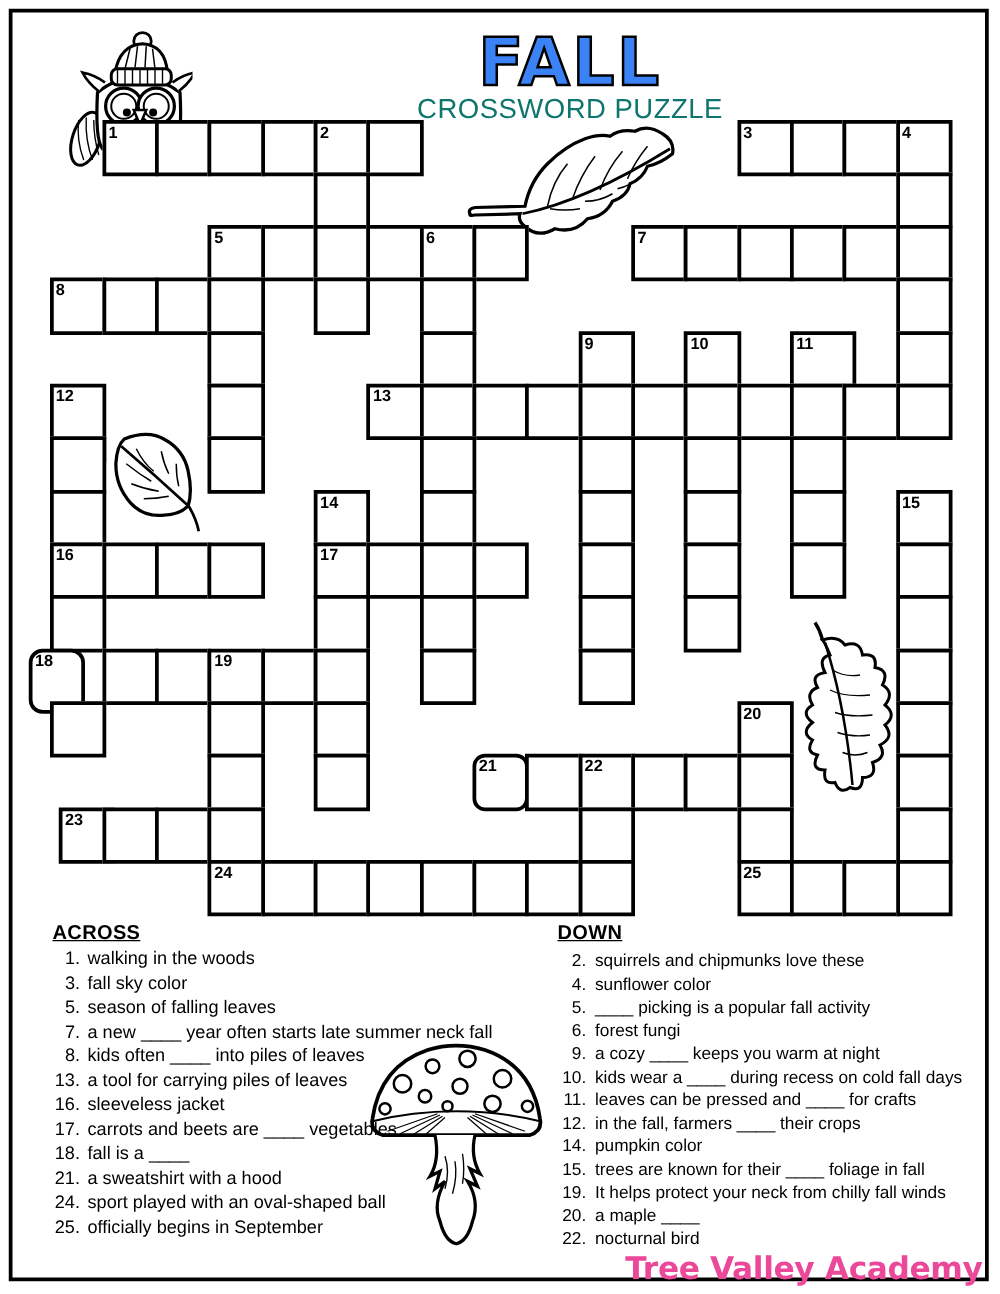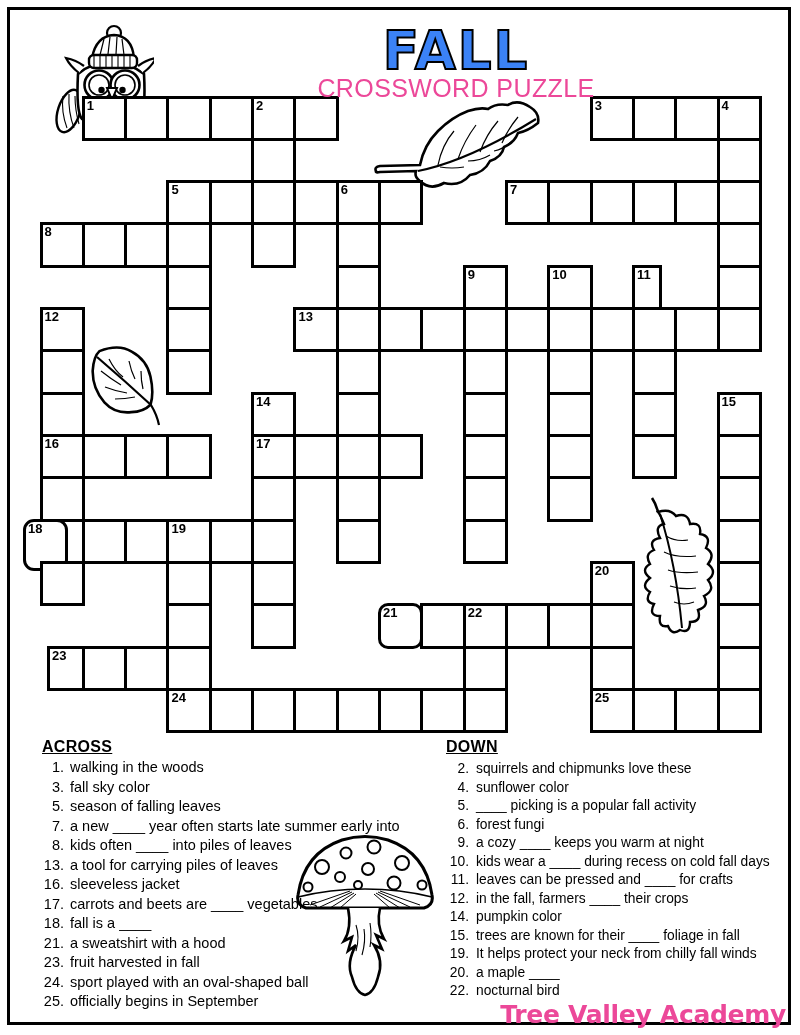--- a/index.html
+++ b/index.html
@@ -4,21 +4,21 @@
 <style>
   html,body{margin:0;padding:0;}
   body{width:800px;height:1035px;background:#ffffff;font-family:"Liberation Sans",sans-serif;}
   .page{position:relative;width:800px;height:1035px;background:#fff;overflow:hidden;}
   .page-border{position:absolute;left:7px;top:7px;width:784px;height:1018px;border:3px solid #000;box-sizing:border-box;z-index:0;}
 
   .title{position:absolute;left:331px;top:24px;width:250px;text-align:center;
          font-family:"DejaVu Sans",sans-serif;font-weight:800;font-size:53px;line-height:1.0;
          letter-spacing:2px;color:#3b82f6;-webkit-text-stroke:2px #000;z-index:3;}
   .subtitle{position:absolute;left:306px;top:74px;width:300px;text-align:center;
-         font-size:25px;letter-spacing:0.4px;color:#ec4899;z-index:3;}
+         font-size:22px;letter-spacing:0.4px;color:#0f766e;z-index:3;}
 
   #grid{position:absolute;left:0;top:0;z-index:2;}
   .cell{position:absolute;background:#fff;border:3px solid #000;box-sizing:border-box;}
   .cell .num{position:absolute;top:0px;left:2px;font-size:13px;font-weight:bold;line-height:1.15;color:#000;}
 
   .deco{position:absolute;z-index:1;}
   .deco svg{display:block;}
 
   .clues{position:absolute;z-index:2;}
   .clues-header{font-size:16px;font-weight:bold;text-decoration:underline;letter-spacing:0.3px;color:#000;}
@@ -180,21 +180,21 @@
       <div class="cell" style="left: 335.74px; top: 222.46px; width: 45.32px; height: 45.32px;"></div>
       <div class="cell" style="left: 716.62px; top: 222.46px; width: 45.32px; height: 45.32px;"></div>
       <div class="cell" style="left: 166.46px; top: 264.78px; width: 45.32px; height: 45.32px;"></div>
       <div class="cell" style="left: 335.74px; top: 264.78px; width: 45.32px; height: 45.32px;"></div>
       <div class="cell" style="left: 462.7px; top: 264.78px; width: 45.32px; height: 45.32px;">
         <span class="num">9</span>
       </div>
       <div class="cell" style="left: 547.34px; top: 264.78px; width: 45.32px; height: 45.32px;">
         <span class="num">10</span>
       </div>
-      <div class="cell" style="left: 631.98px; top: 264.78px; width: 30px; height: 45.32px;">
+      <div class="cell" style="left: 631.98px; top: 264.78px; width: 53px; height: 45.32px;">
         <span class="num">11</span>
       </div>
       <div class="cell" style="left: 716.62px; top: 264.78px; width: 45.32px; height: 45.32px;"></div>
       <div class="cell" style="left: 39.5px; top: 307.1px; width: 45.32px; height: 63px;">
         <span class="num">12</span>
       </div>
       <div class="cell" style="left: 166.46px; top: 307.1px; width: 45.32px; height: 45.32px;"></div>
       <div class="cell" style="left: 293.42px; top: 307.1px; width: 45.32px; height: 45.32px;">
         <span class="num">13</span>
       </div>
@@ -317,21 +317,21 @@
         <div class="clue-row">
           <span class="clue-num">3.</span>
           <span class="clue-text">fall sky color</span>
         </div>
         <div class="clue-row">
           <span class="clue-num">5.</span>
           <span class="clue-text">season of falling leaves</span>
         </div>
         <div class="clue-row">
           <span class="clue-num">7.</span>
-          <span class="clue-text">a new ____ year often starts late summer early into</span>
+          <span class="clue-text">a new ____ year often starts late summer neck fall</span>
         </div>
         <div class="clue-row">
           <span class="clue-num">8.</span>
           <span class="clue-text">kids often ____ into piles of leaves</span>
         </div>
         <div class="clue-row">
           <span class="clue-num">13.</span>
           <span class="clue-text">a tool for carrying piles of leaves</span>
         </div>
         <div class="clue-row">
@@ -342,24 +342,20 @@
           <span class="clue-num">17.</span>
           <span class="clue-text">carrots and beets are ____ vegetables</span>
         </div>
         <div class="clue-row">
           <span class="clue-num">18.</span>
           <span class="clue-text">fall is a ____</span>
         </div>
         <div class="clue-row">
           <span class="clue-num">21.</span>
           <span class="clue-text">a sweatshirt with a hood</span>
-        </div>
-        <div class="clue-row">
-          <span class="clue-num">23.</span>
-          <span class="clue-text">fruit harvested in fall</span>
         </div>
         <div class="clue-row">
           <span class="clue-num">24.</span>
           <span class="clue-text">sport played with an oval-shaped ball</span>
         </div>
         <div class="clue-row">
           <span class="clue-num">25.</span>
           <span class="clue-text">officially begins in September</span>
         </div>
       </div>

